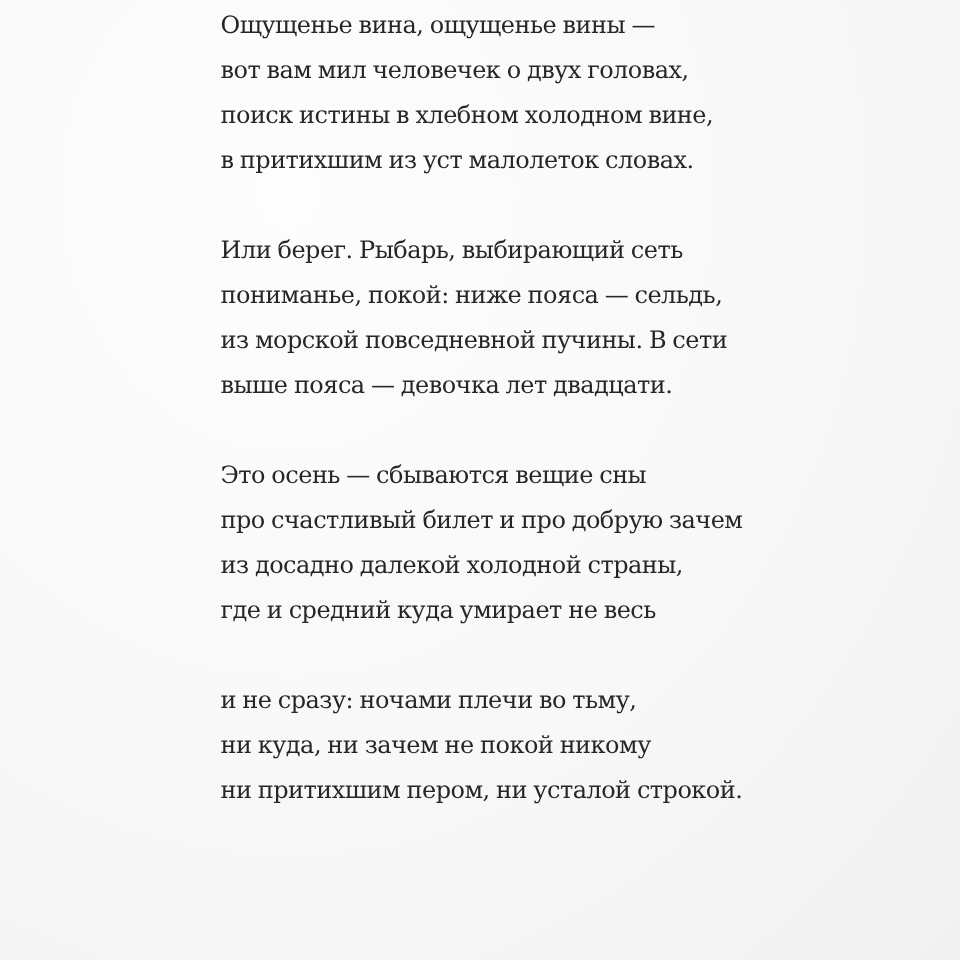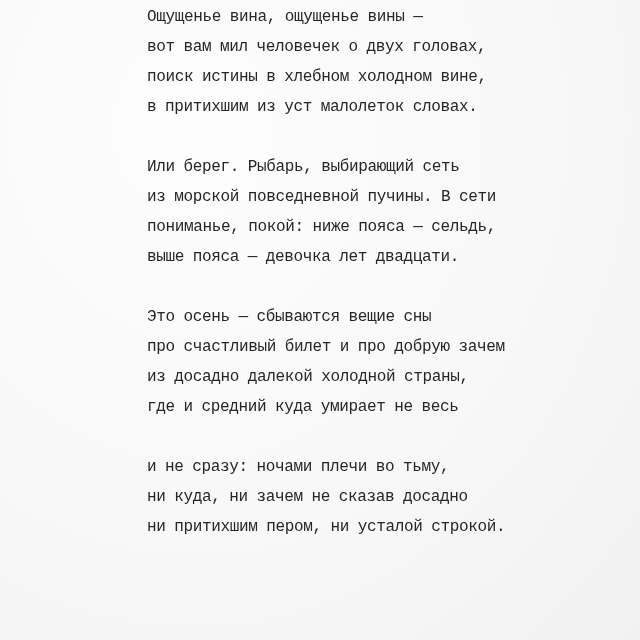--- a/index.html
+++ b/index.html
@@ -25,21 +25,20 @@
       left: 147px;
       top: 2px;
       font-family: "DejaVu Serif", "Liberation Serif", serif;
       font-size: 16px;
       color: #262626;
       letter-spacing: -0.35px;
       word-spacing: -0.5px;
     }
     .stanza {
       margin: 0 0 30px 0;
-      font-family: Liberation Mono, monospace;
     }
     .line {
       display: block;
       height: 30px;
       line-height: 30px;
       white-space: nowrap;
     }
   </style>
 </head>
 <body>
@@ -49,32 +48,32 @@
 
     <div class="stanza">
       <span class="line">Ощущенье вина, ощущенье вины —</span>
       <span class="line">вот вам мил человечек о двух головах,</span>
       <span class="line">поиск истины в хлебном холодном вине,</span>
       <span class="line">в притихшим из уст малолеток словах.</span>
     </div>
 
     <div class="stanza">
       <span class="line">Или берег. Рыбарь, выбирающий сеть</span>
+      <span class="line">пониманье, покой: ниже пояса — сельдь,</span>
       <span class="line">из морской повседневной пучины. В сети</span>
-      <span class="line">пониманье, покой: ниже пояса — сельдь,</span>
       <span class="line">выше пояса — девочка лет двадцати.</span>
     </div>
 
     <div class="stanza">
       <span class="line">Это осень — сбываются вещие сны</span>
       <span class="line">про счастливый билет и про добрую зачем</span>
       <span class="line">из досадно далекой холодной страны,</span>
       <span class="line">где и средний куда умирает не весь</span>
     </div>
 
     <div class="stanza">
       <span class="line">и не сразу: ночами плечи во тьму,</span>
-      <span class="line">ни куда, ни зачем не сказав досадно</span>
+      <span class="line">ни куда, ни зачем не покой никому</span>
       <span class="line">ни притихшим пером, ни усталой строкой.</span>
     </div>
 
   </div>
 </div>
 
 </body></html>

